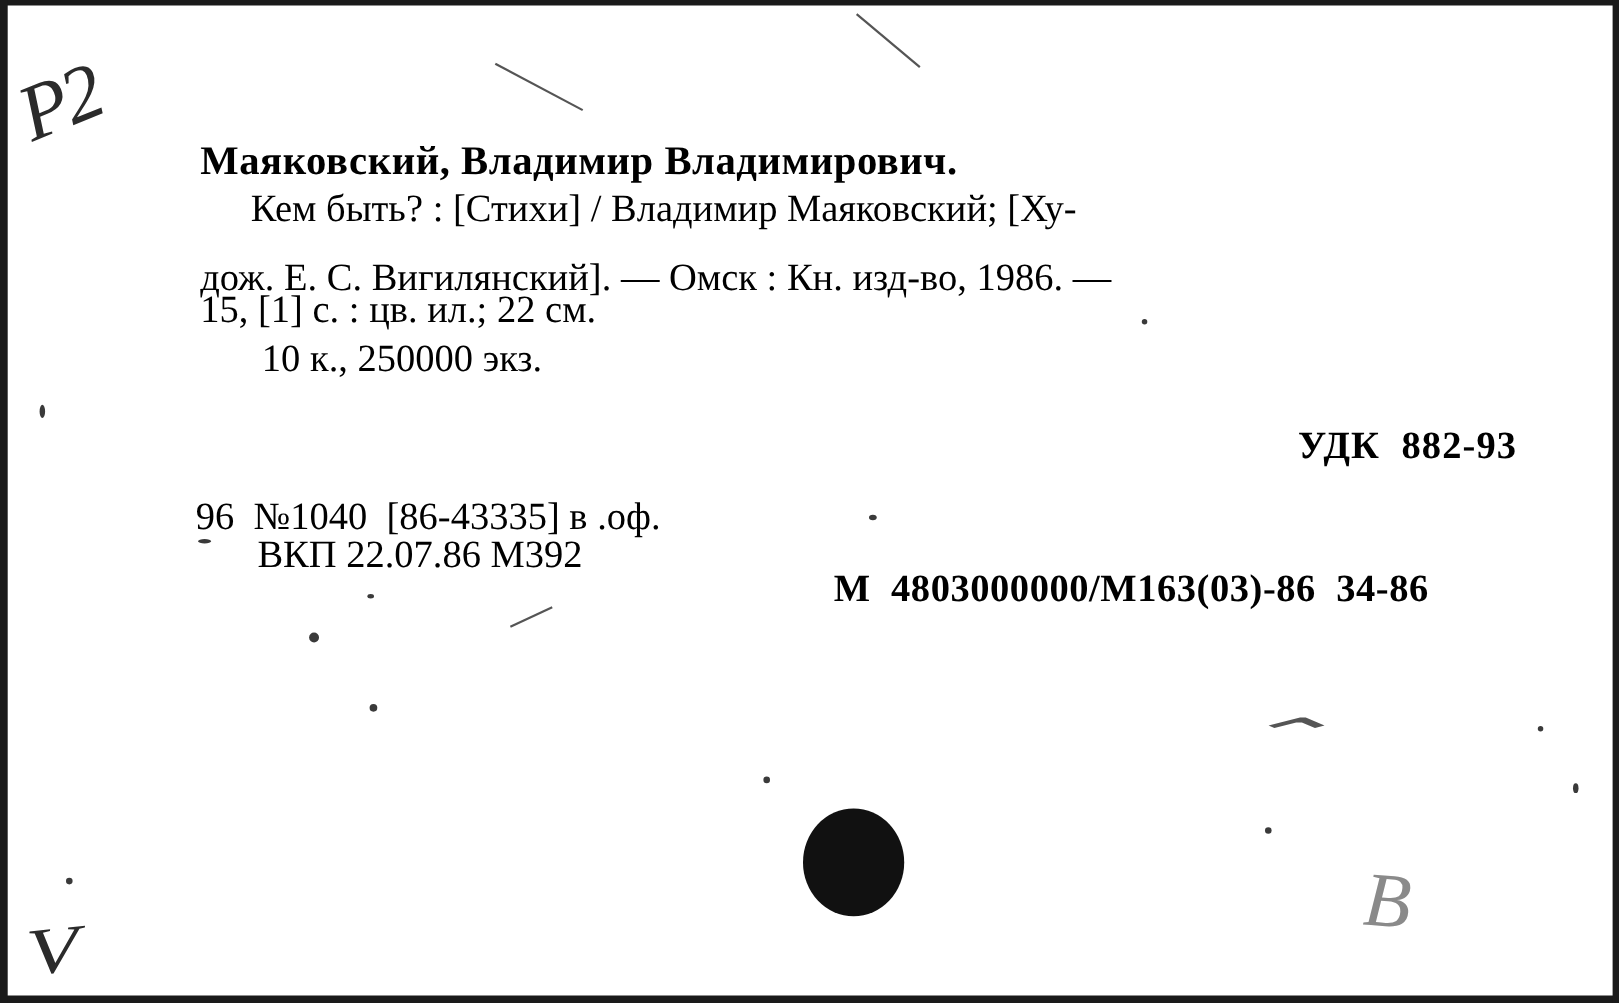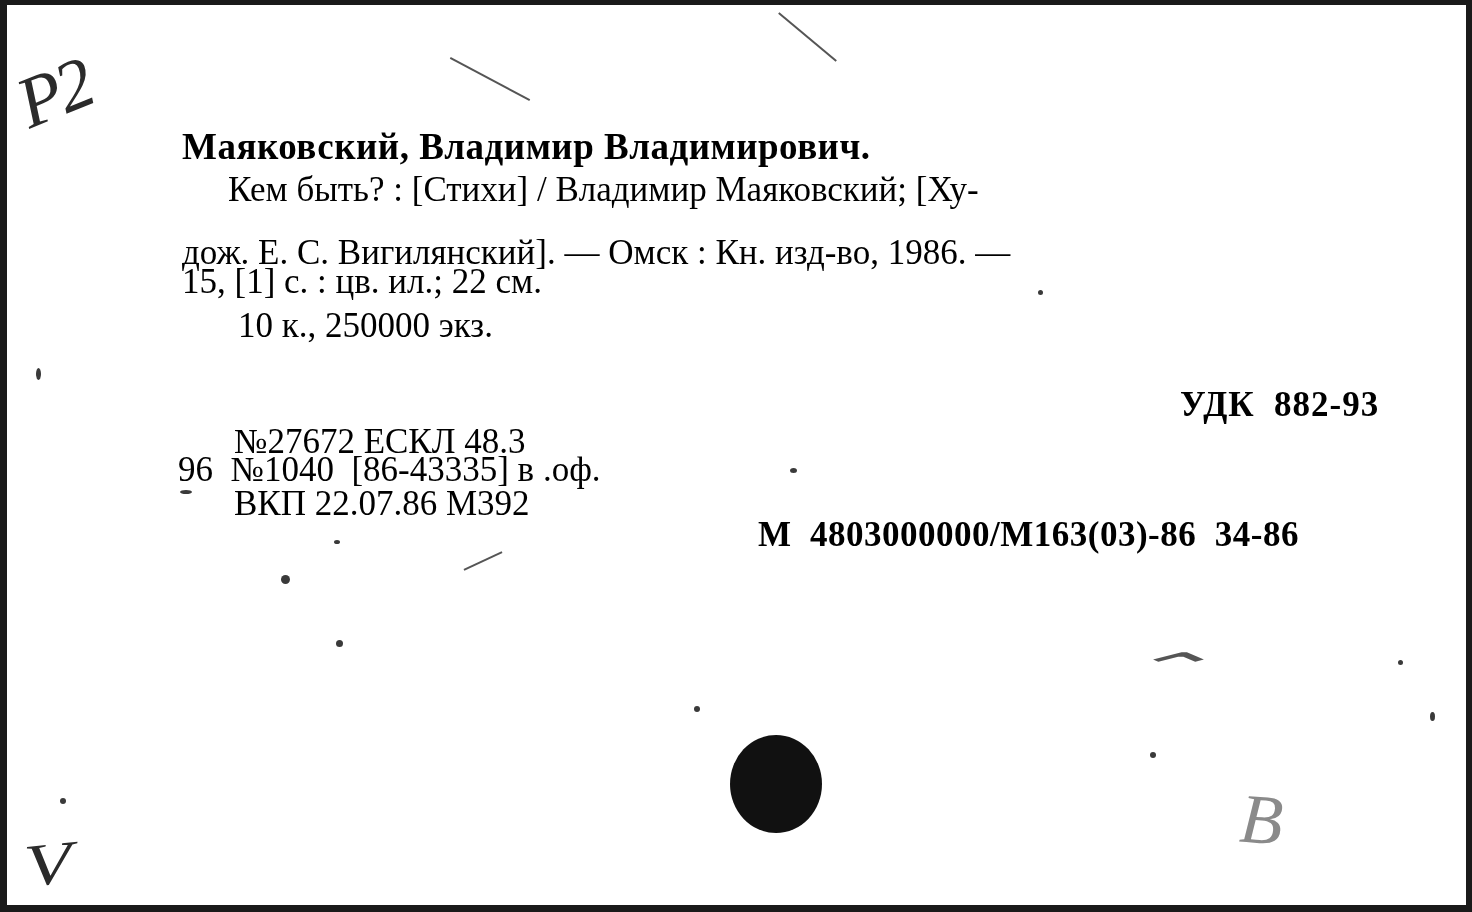--- a/index.html
+++ b/index.html
@@ -134,21 +134,20 @@
     <div class="line" id="body-1">Кем быть? : [Стихи] / Владимир Маяковский; [Ху-</div>
 
     <div class="line" id="body-2">дож. Е. С. Вигилянский]. — Омск : Кн. изд-во, 1986. —</div>
 
     <div class="line" id="body-3">15, [1] с. : цв. ил.; 22 см.</div>
 
     <div class="line" id="price-line">10 к., 250000 экз.</div>
 
     <div class="line" id="udk">УДК  882-93</div>
 
-    <div class="line" id="reg-1">№27672 ЕСКЛ 48.3</div>
 
     <div class="line" id="reg-2">96  №1040  [86-43335] в .оф.</div>
 
     <div class="line" id="reg-3">ВКП 22.07.86 М392</div>
 
     <div class="line" id="code-line">М  4803000000/М163(03)-86  34-86</div>
   </div>
 
   <div class="handwrite" id="hw-p2">Р2</div>
 

